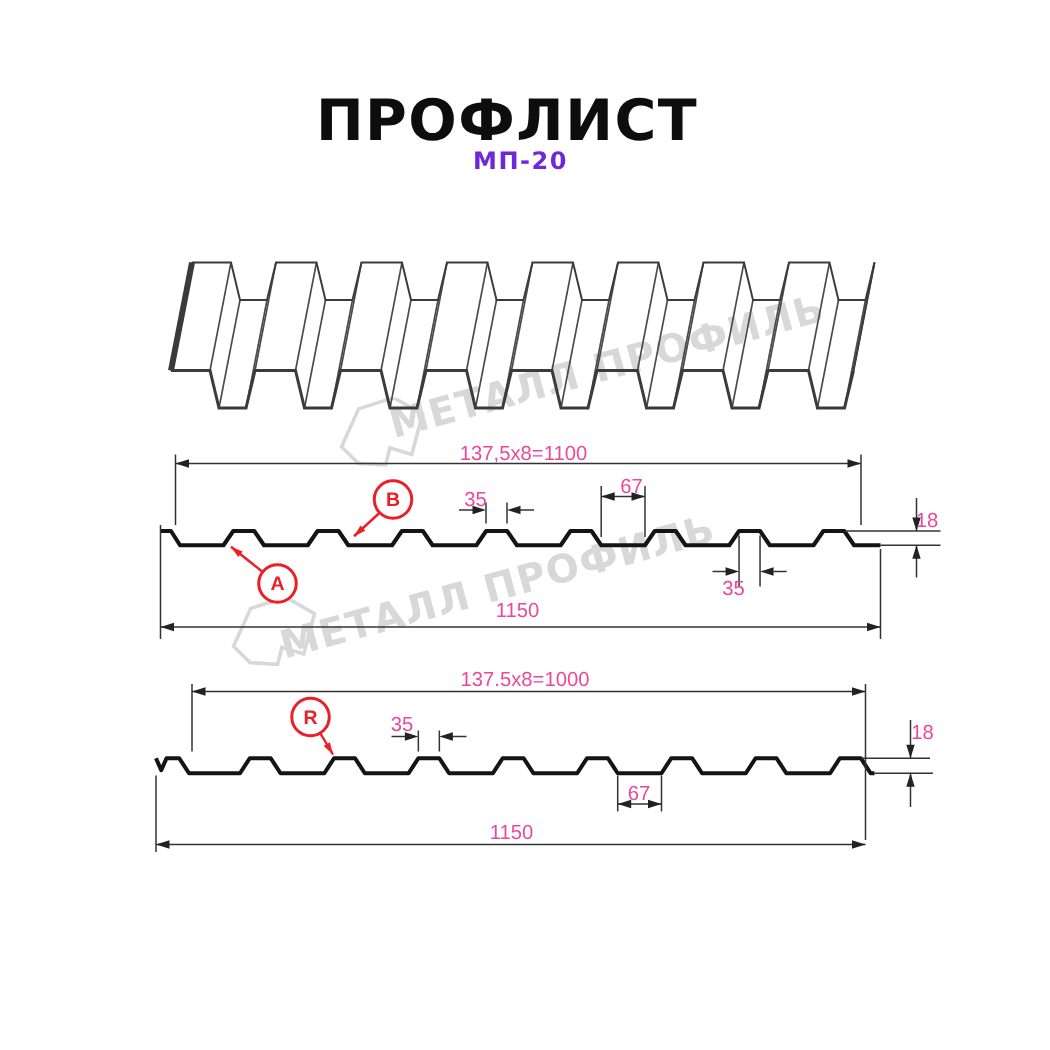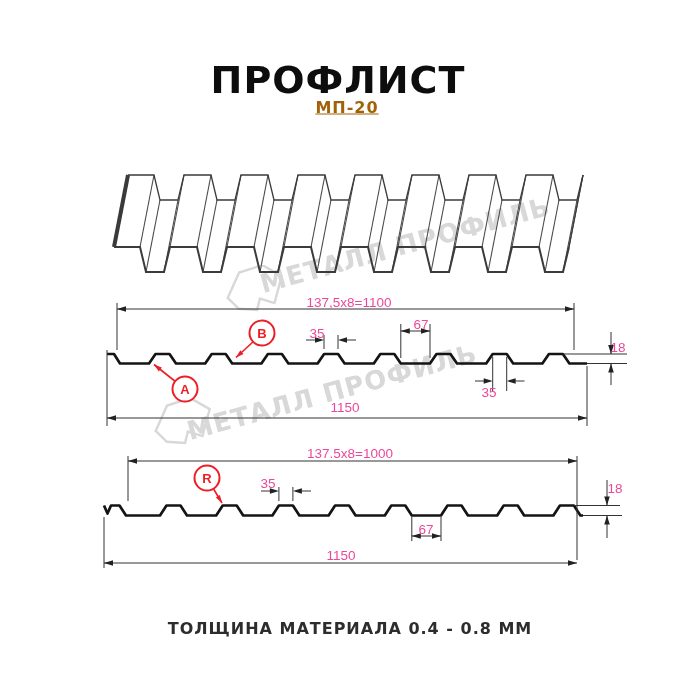--- a/index.html
+++ b/index.html
@@ -2,21 +2,21 @@
 <html><head>
 <meta charset="utf-8">
 <style>
   html,body{margin:0;padding:0;background:#fff;}
   .canvas{position:relative;width:700px;height:700px;background:#ffffff;overflow:hidden;
           font-family:"Liberation Sans",sans-serif;}
   svg.art{position:absolute;left:0;top:0;z-index:4;}
   .ttl{position:absolute;transform:translate(-50%,-50%);font-family:"DejaVu Sans",sans-serif;
        font-weight:800;font-size:38px;color:#0d0d0d;letter-spacing:1px;white-space:nowrap;z-index:5;}
   .sub{position:absolute;transform:translate(-50%,-50%);font-family:"DejaVu Sans",sans-serif;
-       font-weight:700;font-size:16px;color:#a16207;letter-spacing:1px;white-space:nowrap;z-index:5;text-decoration:underline;}
+       font-weight:700;font-size:16px;color:#6d28d9;letter-spacing:1px;white-space:nowrap;z-index:5;}
   .foot{position:absolute;transform:translate(-50%,-50%);font-family:"DejaVu Sans",sans-serif;
        font-weight:600;font-size:16px;color:#2d2d2d;letter-spacing:1px;white-space:nowrap;z-index:5;}
   .lbl{position:absolute;transform:translate(-50%,-50%);font-size:13.5px;color:#ec4899;
        white-space:nowrap;z-index:5;}
   .wm{position:absolute;transform:translate(-50%,-50%) rotate(-15.3deg);font-family:"DejaVu Sans",sans-serif;
       font-weight:700;font-size:26px;color:#d8d8d8;letter-spacing:1px;white-space:nowrap;z-index:2;}
   .wmlogo{position:absolute;z-index:2;}
   .tag{position:absolute;width:23px;height:23px;border:2px solid #ec1f27;border-radius:50%;
        transform:translate(-50%,-50%);display:flex;align-items:center;justify-content:center;
        background:#fff;z-index:6;color:#ec1f27;font-weight:bold;font-size:13px;}
@@ -166,14 +166,13 @@
   <div class="tag" style="left:185px;top:389px">
     <span>A</span>
   </div>
   <div class="tag" style="left:262px;top:333px">
     <span>B</span>
   </div>
   <div class="tag" style="left:207px;top:478px">
     <span>R</span>
   </div>
 
-  <div class="foot" style="left:350px;top:628px">ТОЛЩИНА МАТЕРИАЛА 0.4 - 0.8 ММ</div>
 </div>
 
 </body></html>

